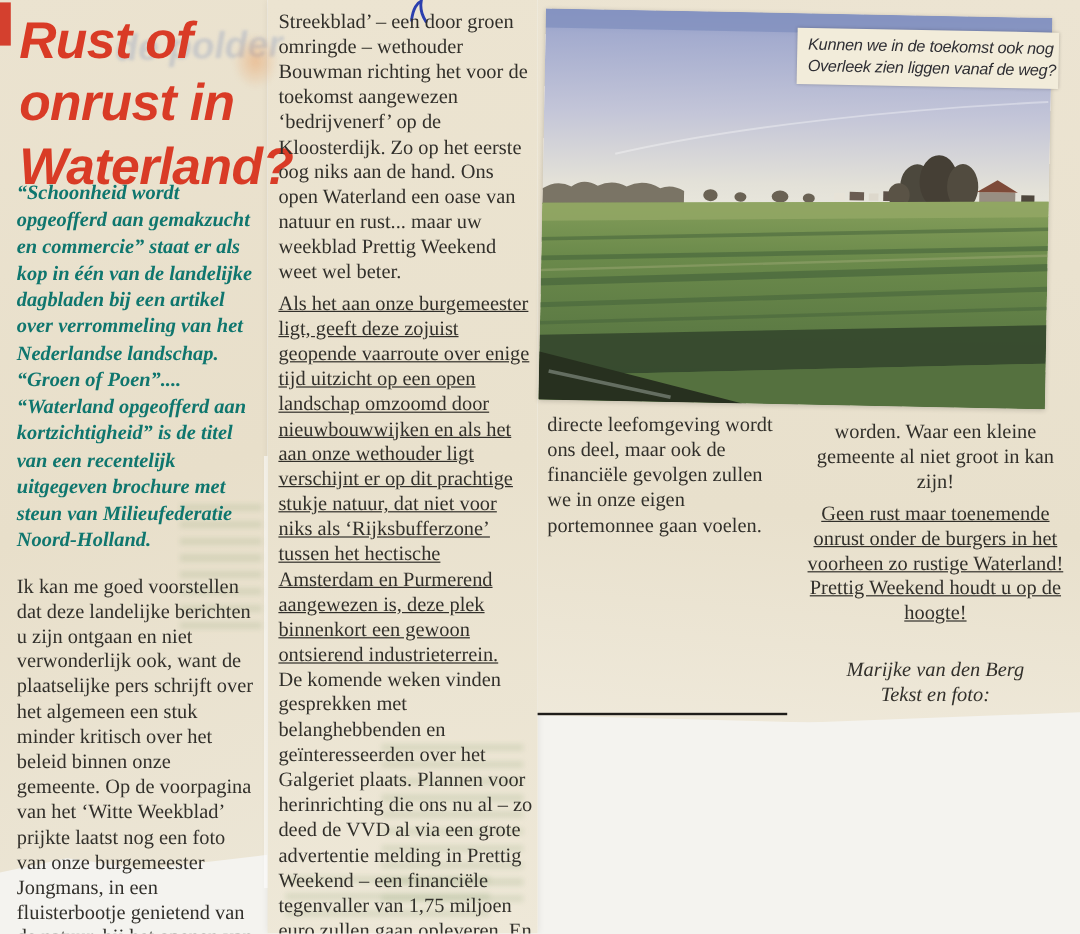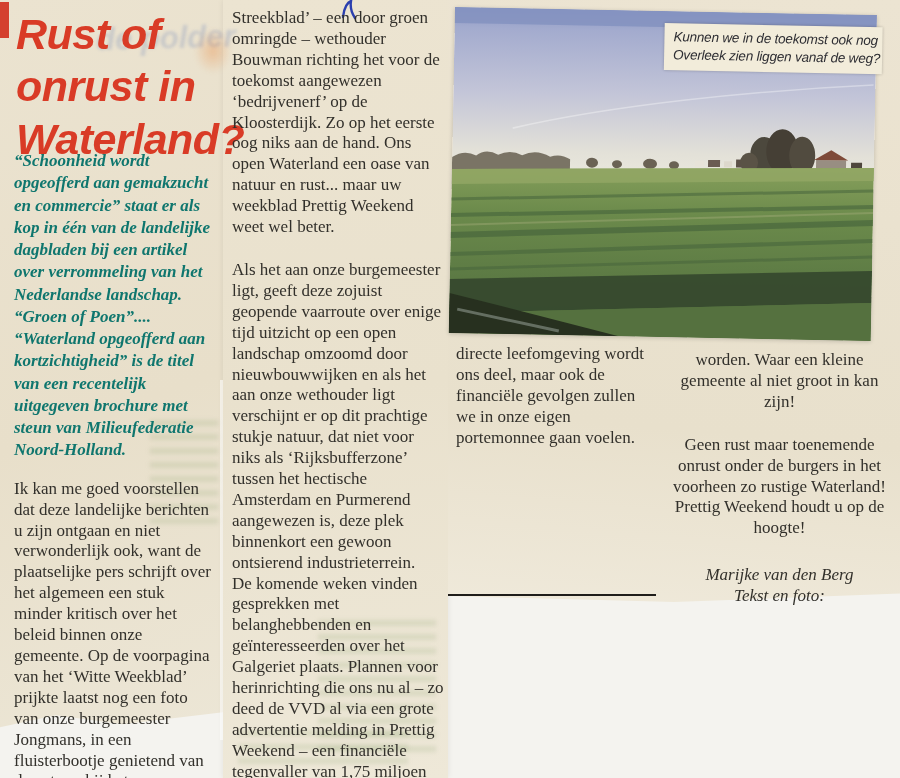--- a/index.html
+++ b/index.html
@@ -27,21 +27,21 @@
 
   #headline{
     position:absolute;left:16px;top:8px;width:204px;
     font-family:"Liberation Sans", sans-serif;
     font-weight:bold;font-style:italic;
     font-size:43px;line-height:1.22;letter-spacing:-0.5px;
     color:#d93b26;
   }
   .serifcol{position:absolute;color:#32302b;font-size:17px;line-height:1.23;}
   .serifcol p{margin:0;}
-  .serifcol p.gap{margin-top:22px;}
+  .serifcol p.gap{margin-top:5px;text-decoration:underline;}
   #col-left-text{left:14px;top:150px;width:202px;}
   #col-left-text .intro{
     font-weight:bold;font-style:italic;font-size:17px;line-height:1.31;color:#0f766e;
   }
   #col-left-text .body{margin-top:17px;}
   #col-mid-text{left:232px;top:8px;width:212px;}
   #col3{left:456px;top:344px;width:202px;}
   #col4{left:663px;top:350px;width:233px;text-align:center;}
   #credit{margin-top:26px;font-style:italic;}
   #divider{position:absolute;left:448px;top:594px;width:208px;height:2px;background:#1f1d1a;}

